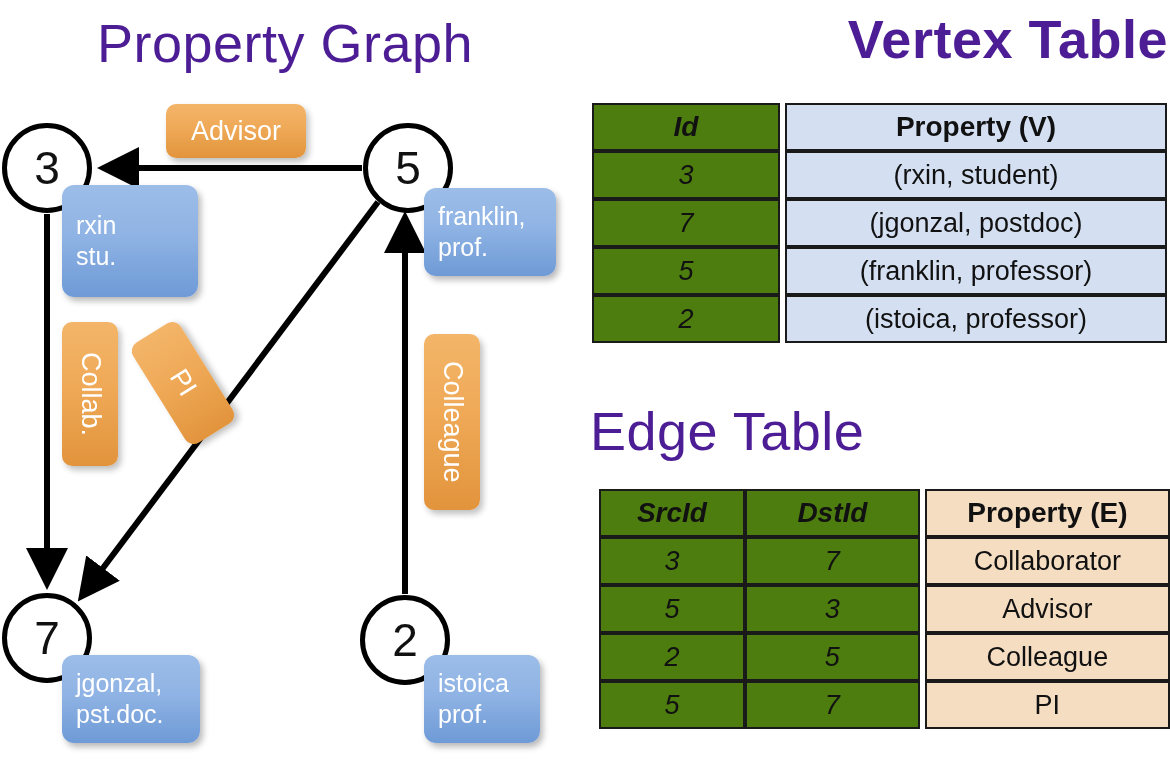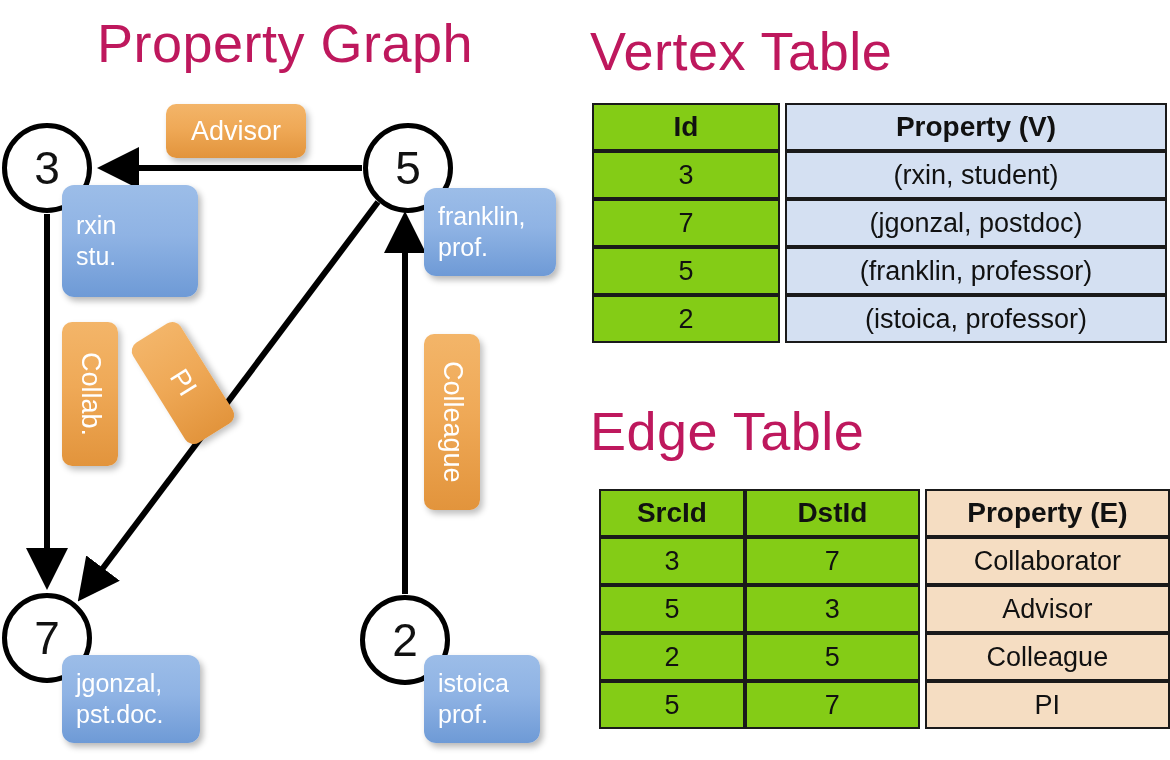--- a/index.html
+++ b/index.html
@@ -14,25 +14,25 @@
     font-family: "Liberation Sans", sans-serif;
     color: #000;
   }
 
   
   .title {
     position: absolute;
     font-family: "Liberation Sans", sans-serif;
     font-weight: 300;
     letter-spacing: 0.5px;
-    color: #be185d;
+    color: #4c1d95;
     white-space: nowrap;
   }
   #title-property-graph { left: 0; top: 12px; width: 570px; text-align: center; font-size: 54px; }
-  #title-vertex-table   { left: 590px; top: 20px; width: 578px; text-align: left; font-size: 54px; }
+  #title-vertex-table   { left: 590px; top: 8px; width: 578px; text-align: right; font-size: 54px; font-weight: bold; }
   #title-edge-table     { left: 590px; top: 400px; width: 578px; font-size: 54px; }
 
   
   #graph-panel {
     position: absolute; left: 0; top: 0;
     width: 585px; height: 760px;
   }
   #graph-edges {
     position: absolute; left: 0; top: 0;
     width: 585px; height: 760px;
@@ -92,21 +92,21 @@
     font-weight: 300;
     color: #111;
     font-size: 27px;
     padding: 0;
     height: 48px;
     vertical-align: middle;
   }
   .tbl th { font-weight: 700; font-size: 28px; }
   .cell-blue  { background: #d4e0f2; }
   .cell-peach { background: #f5ddc2; }
-  .cell-white { background: #84cc16; }
+  .cell-white { background: #4d7c0f; font-style: italic; }
 
   .spacer-col { border: none !important; background: transparent !important; width: 5px; }
 
   #vertex-table { left: 592px; top: 103px; }
   #edge-table   { left: 591px; top: 489px; padding-left: 8px; }
 </style>
 </head>
 <body>
 
 <div class="title" id="title-property-graph">Property Graph</div>

